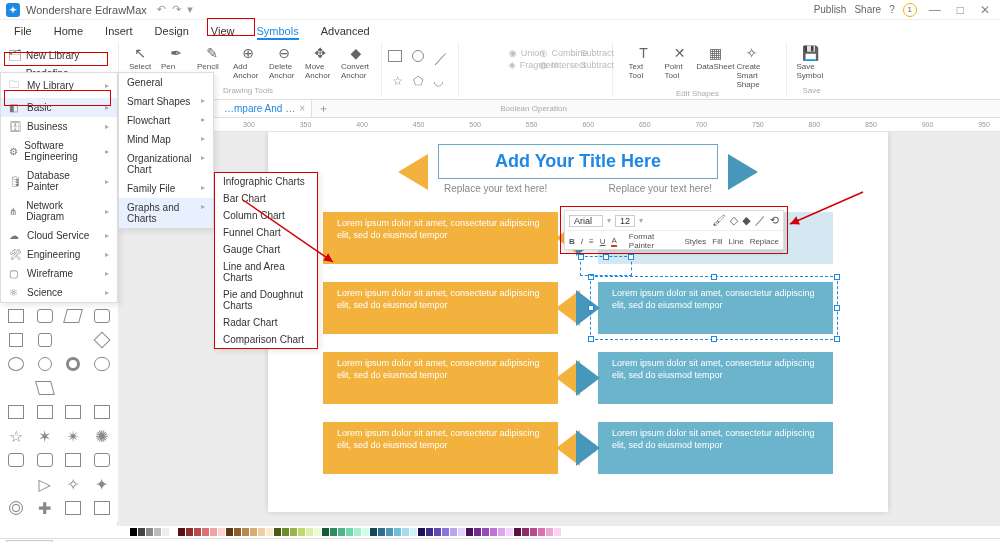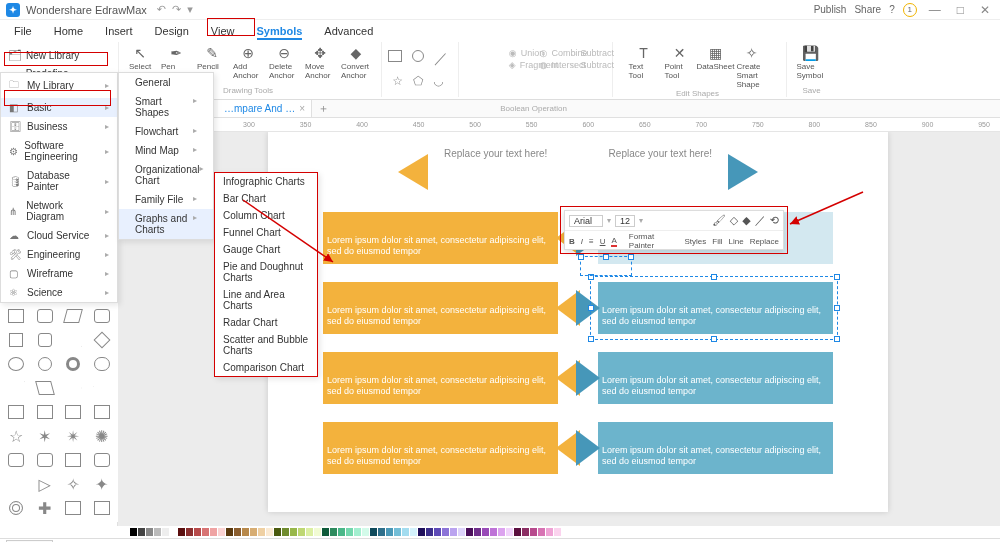--- a/index.html
+++ b/index.html
@@ -9,21 +9,21 @@
   .titlebar .appicon { width: 14px; height: 14px; background: #1e88e5; border-radius: 3px; display: flex; align-items: center; justify-content: center; color: #fff; font-size: 9px; font-weight: bold; margin-right: 6px; }
   .titlebar .appname { font-size: 11px; color: #555; }
   .titlebar .qat { display: flex; gap: 6px; margin-left: 10px; color: #999; font-size: 11px; }
   .titlebar .spacer { flex: 1; }
   .titlebar .right { display: flex; gap: 8px; align-items: center; font-size: 10px; color: #666; }
   .titlebar .usercircle { width: 14px; height: 14px; border-radius: 50%; border: 1px solid #f0b400; display: flex; align-items: center; justify-content: center; font-size: 8px; }
   .titlebar .winbtn { font-size: 12px; color: #888; padding: 0 4px; }
 
   .menubar { height: 20px; background: #fff; display: flex; align-items: end; padding: 0 14px; gap: 22px; font-size: 11px; }
   .menubar .mi { padding-bottom: 3px; cursor: pointer; text-align: right; }
-  .menubar .mi.active { color: #1e88e5; border-bottom: 2px solid #1e88e5; padding-bottom: 1px; font-weight: bold; }
+  .menubar .mi.active { color: #1e88e5; border-bottom: 2px solid #1e88e5; padding-bottom: 1px; }
   .red-box-symbols { position: absolute; left: 207px; top: 18px; width: 48px; height: 18px; border: 1.5px solid #d40000; pointer-events: none; }
 
   .ribbon { height: 60px; background: #fff; border-bottom: 1px solid #ddd; display: flex; align-items: stretch; padding: 2px 6px; gap: 4px; }
   .ribbon .leftcol { width: 108px; display: flex; flex-direction: column; justify-content: center; gap: 2px; font-size: 10px; color: #333; }
   .ribbon .leftcol .lc { display: flex; align-items: center; gap: 4px; padding: 2px 2px; cursor: pointer; }
   .ribbon .leftcol .ico { font-size: 11px; color: #555; }
   .red-box-predef { position: absolute; left: 4px; top: 52px; width: 104px; height: 14px; border: 1.5px solid #d40000; pointer-events: none; }
 
   .ribbon .group { border-left: 1px solid #eee; padding: 2px 6px; display: flex; flex-direction: column; align-items: center; }
   .ribbon .group .icons { display: flex; gap: 6px; }
@@ -48,21 +48,21 @@
   .sidepanel { width: 118px; background: #fff; border-right: 1px solid #e0e0e0; position: relative; z-index: 5; }
   .libmenu { position:absolute; left:0; top:0; width:118px; background:#fff; border:1px solid #ddd; box-shadow:2px 2px 6px rgba(0,0,0,0.1); font-size:10px; z-index:20; }
   .libmenu .li { padding: 4px 8px; display:flex; align-items:center; gap:6px; cursor:pointer; }
   .libmenu .li .lico { font-size:10px; color:#777; width:12px; }
   .libmenu .li.sel { background:#e8f0fe; }
   .libmenu .li .arrow { margin-left:auto; font-size:8px; color:#aaa; }
   .red-box-basic { position:absolute; left:4px; top:15px; width:107px; height:16px; border:1.5px solid #d40000; pointer-events:none; z-index:25; }
   .red-box-libmenu { position:absolute; left:4px; top:-60px; width:107px; height:230px; border:1.5px solid #d40000; pointer-events:none; z-index:18; }
 
   .submenu1 { position:absolute; left:118px; top:-60px; width:96px; background:#fff; border:1px solid #ddd; box-shadow:2px 2px 6px rgba(0,0,0,.1); font-size:10px; z-index:20; }
-  .submenu1 .si { padding:4px 16px; display:flex; cursor:pointer; }
+  .submenu1 .si { padding:4px 8px; display:flex; cursor:pointer; }
   .submenu1 .si .arrow { margin-left:auto; font-size:8px; color:#aaa; }
   .submenu1 .si.sel { background:#e8f0fe; }
 
   .submenu2 { position:absolute; left:214px; top:40px; width:104px; background:#fff; border:1.5px solid #d40000; box-shadow:2px 2px 6px rgba(0,0,0,.1); font-size:10px; z-index:20; }
   .submenu2 .si { padding:3px 8px; cursor:pointer; }
 
   .shapespalette { position:absolute; left:0; top:170px; width:118px; background:#fff; }
   .shapespalette .grid { display:grid; grid-template-columns:repeat(4,1fr); gap:4px; padding:4px; }
   .shapespalette .cell { height:20px; display:flex; align-items:center; justify-content:center; }
   .shapespalette .shp { width:16px; height:14px; border:1px solid #888; background:#fff; }
@@ -73,21 +73,21 @@
   .canvas { flex:1; position:relative; background:#ececec; overflow:hidden; padding-left:14px; }
   .page { position:absolute; left:150px; top:0; width:620px; height:380px; background:#fff; box-shadow:0 0 6px rgba(0,0,0,.15); }
 
   .page .titlebox { position:absolute; left:170px; top:12px; width:280px; text-align:center; }
   .page .titlebox .ttl { color:#1e88e5; font-weight:bold; font-size:18px; border:1px solid #6aa9c7; padding:6px 0; }
   .page .titlebox .sub { font-size:10px; color:#888; margin-top:4px; display:flex; justify-content:space-between; padding:0 6px; }
   .page .bigarrow-l { position:absolute; left:130px; top:22px; width:0;height:0;border-top:18px solid transparent;border-bottom:18px solid transparent;border-right:30px solid #f3b23d; }
   .page .bigarrow-r { position:absolute; left:460px; top:22px; width:0;height:0;border-top:18px solid transparent;border-bottom:18px solid transparent;border-left:30px solid #4697b9; }
 
   .row { position:absolute; left:55px; width:510px; height:52px; display:flex; }
-  .row .blk { flex:1; display:flex; align-items:flex-end; padding:6px 4px; font-size:9px; color:#fff; line-height:1.3; }
+  .row .blk { flex:1; display:flex; align-items:flex-start; padding:6px 14px; font-size:9px; color:#fff; line-height:1.3; }
   .row .blk.orange { background:#f3b23d; }
   .row .blk.blue { background:#6cb4cc; }
   .row .mid { width:40px; position:relative; }
   .row .mid .ar-l { position:absolute; right:18px; top:8px; width:0;height:0;border-top:18px solid transparent;border-bottom:18px solid transparent;border-right:24px solid #f3b23d; }
   .row .mid .ar-r { position:absolute; left:18px; top:8px; width:0;height:0;border-top:18px solid transparent;border-bottom:18px solid transparent;border-left:24px solid #4697b9; }
 
   .sel-handles { position:absolute; border:1px dashed #1e88e5; pointer-events:none; }
   .sel-handles .h { position:absolute; width:6px; height:6px; background:#fff; border:1px solid #1e88e5; }
 
   .float-toolbar { position:absolute; left:300px; top:78px; width:220px; height:40px; background:#fff; border:1px solid #ddd; box-shadow:0 2px 6px rgba(0,0,0,.15); display:flex; flex-direction:column; font-size:9px; z-index:15; }
@@ -386,24 +386,23 @@
           <span class="arrow">▸</span>
         </div>
     </div>
 
     <div class="submenu2">
       <div class="si">Infographic Charts</div>
       <div class="si">Bar Chart</div>
       <div class="si">Column Chart</div>
       <div class="si">Funnel Chart</div>
       <div class="si">Gauge Chart</div>
+      <div class="si">Line and Area Charts</div>
       <div class="si">Pie and Doughnut Charts</div>
-      <div class="si">Line and Area Charts</div>
       <div class="si">Radar Chart</div>
-      <div class="si">Scatter and Bubble Charts</div>
       <div class="si">Comparison Chart</div>
     </div>
 
     <div class="shapespalette">
       <div class="grid">
         <div class="cell">
             <div class="shp"></div>
           </div>
         <div class="cell">
             <div class="shp rnd"></div>
@@ -512,20 +511,21 @@
           </div>
       </div>
     </div>
   </div>
 
   <div class="canvas">
     <div class="page">
       <div class="bigarrow-l"></div>
       <div class="bigarrow-r"></div>
       <div class="titlebox">
+        <div class="ttl">Add Your Title Here</div>
         <div class="sub">
             <span>Replace your text here!</span>
             <span>Replace your text here!</span>
           </div>
       </div>
 
       <div class="row" style="top:80px">
         <div class="blk orange">
             <span>Lorem ipsum dolor sit amet, consectetur adipiscing elit, sed do eiusmod tempor</span>
           </div>

